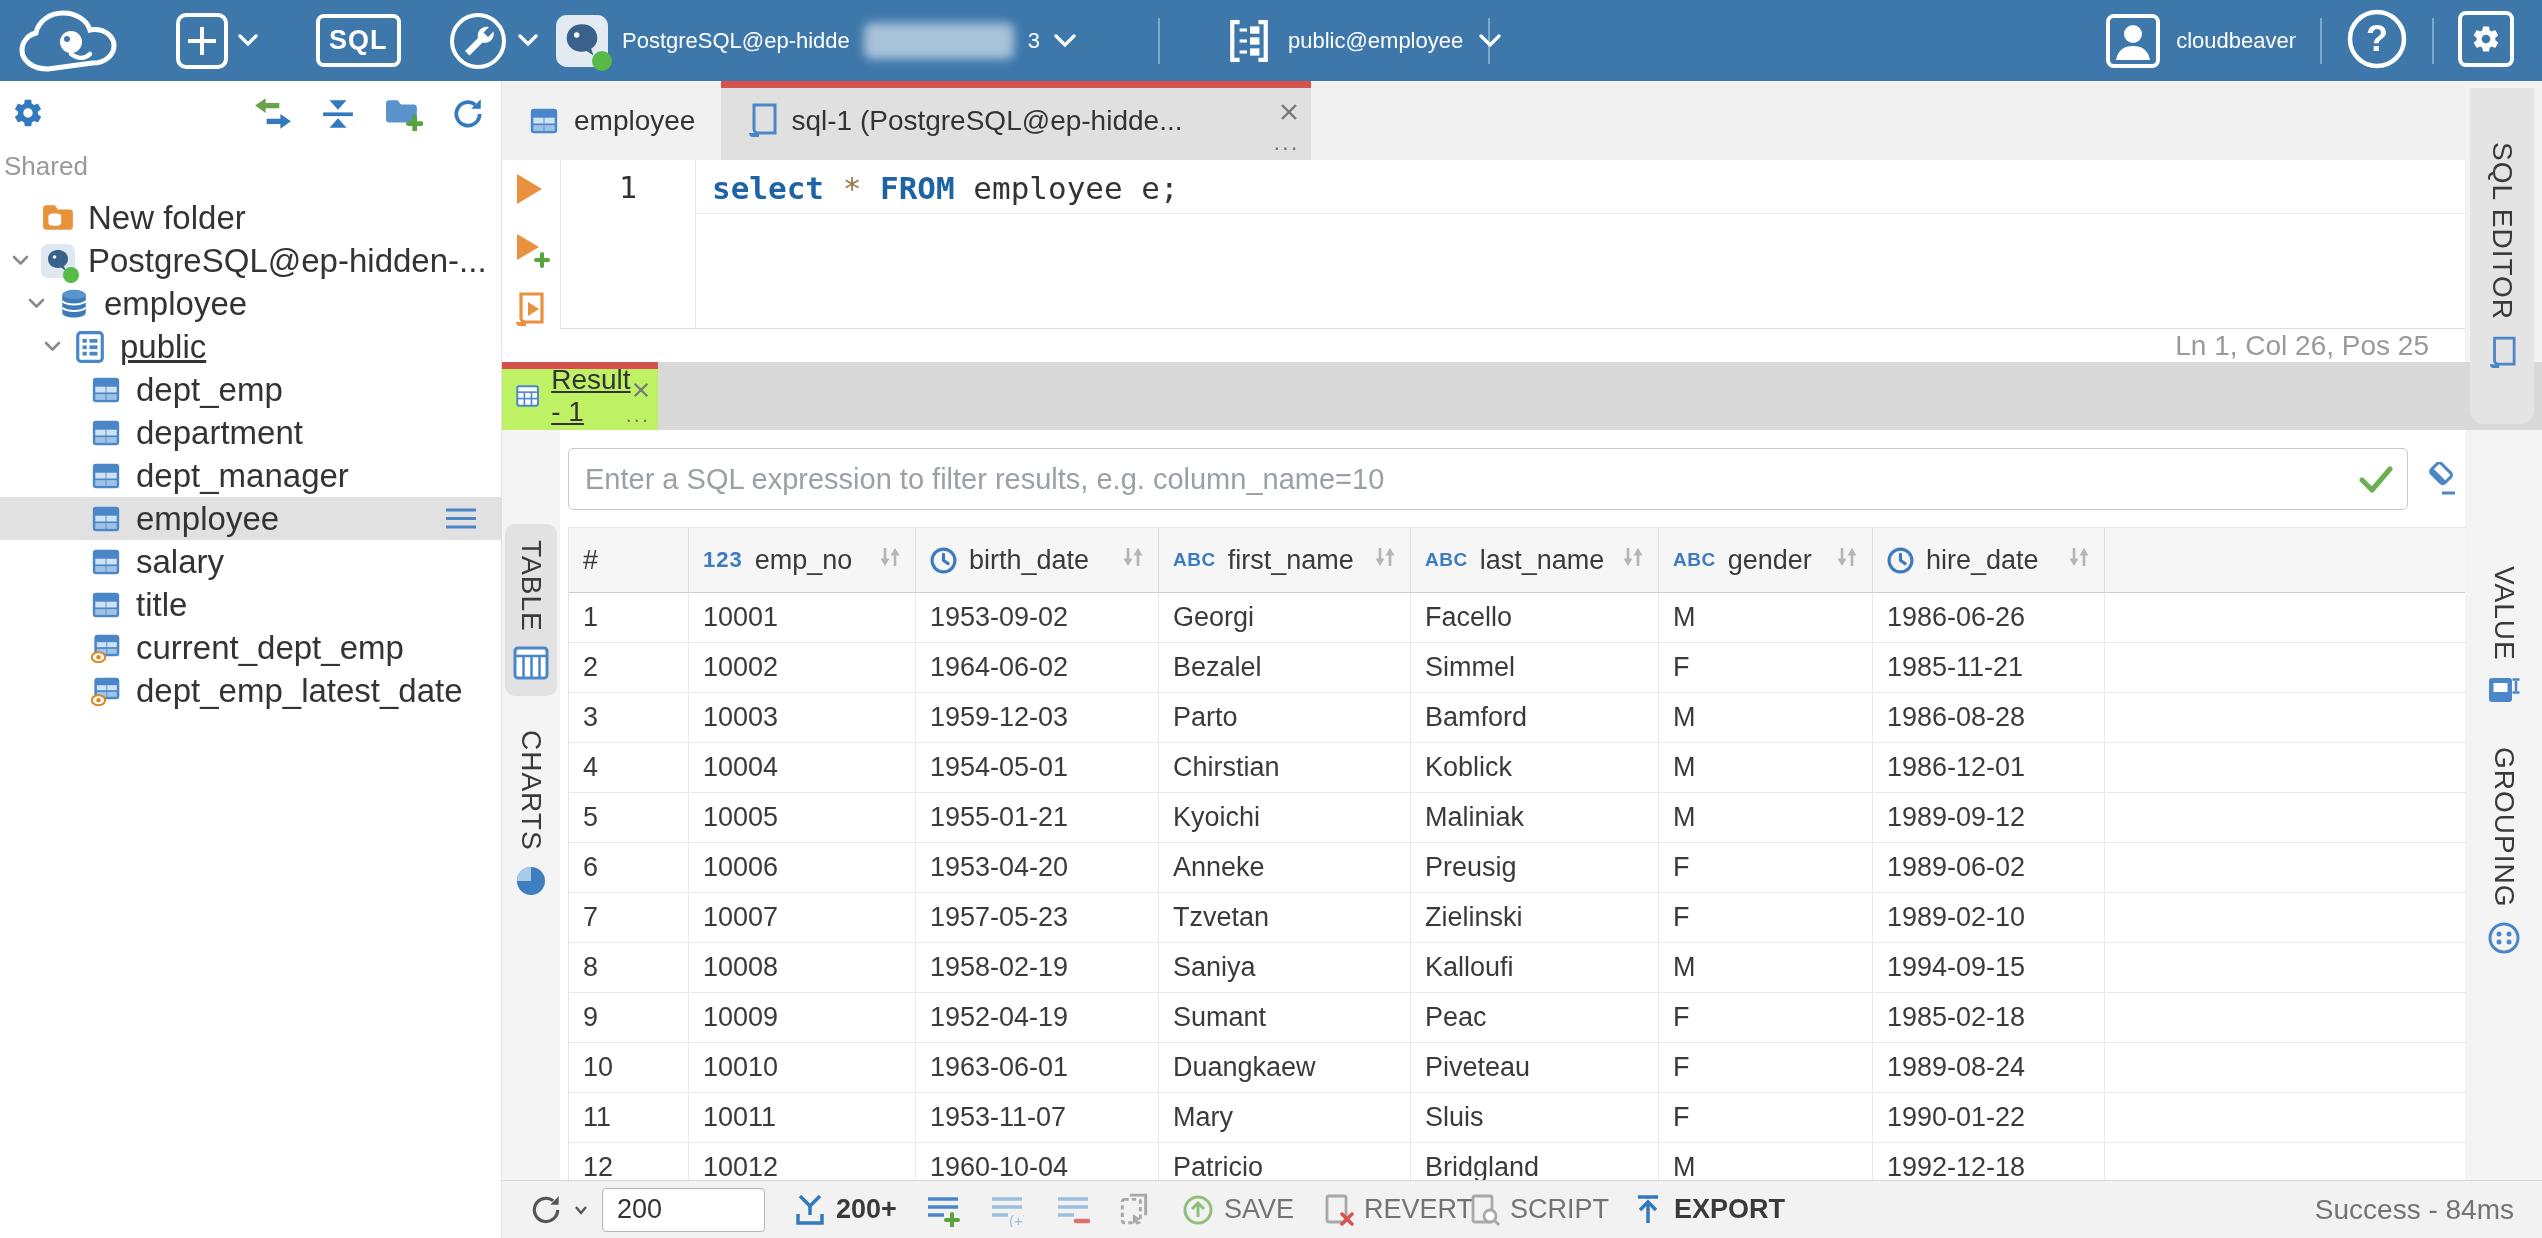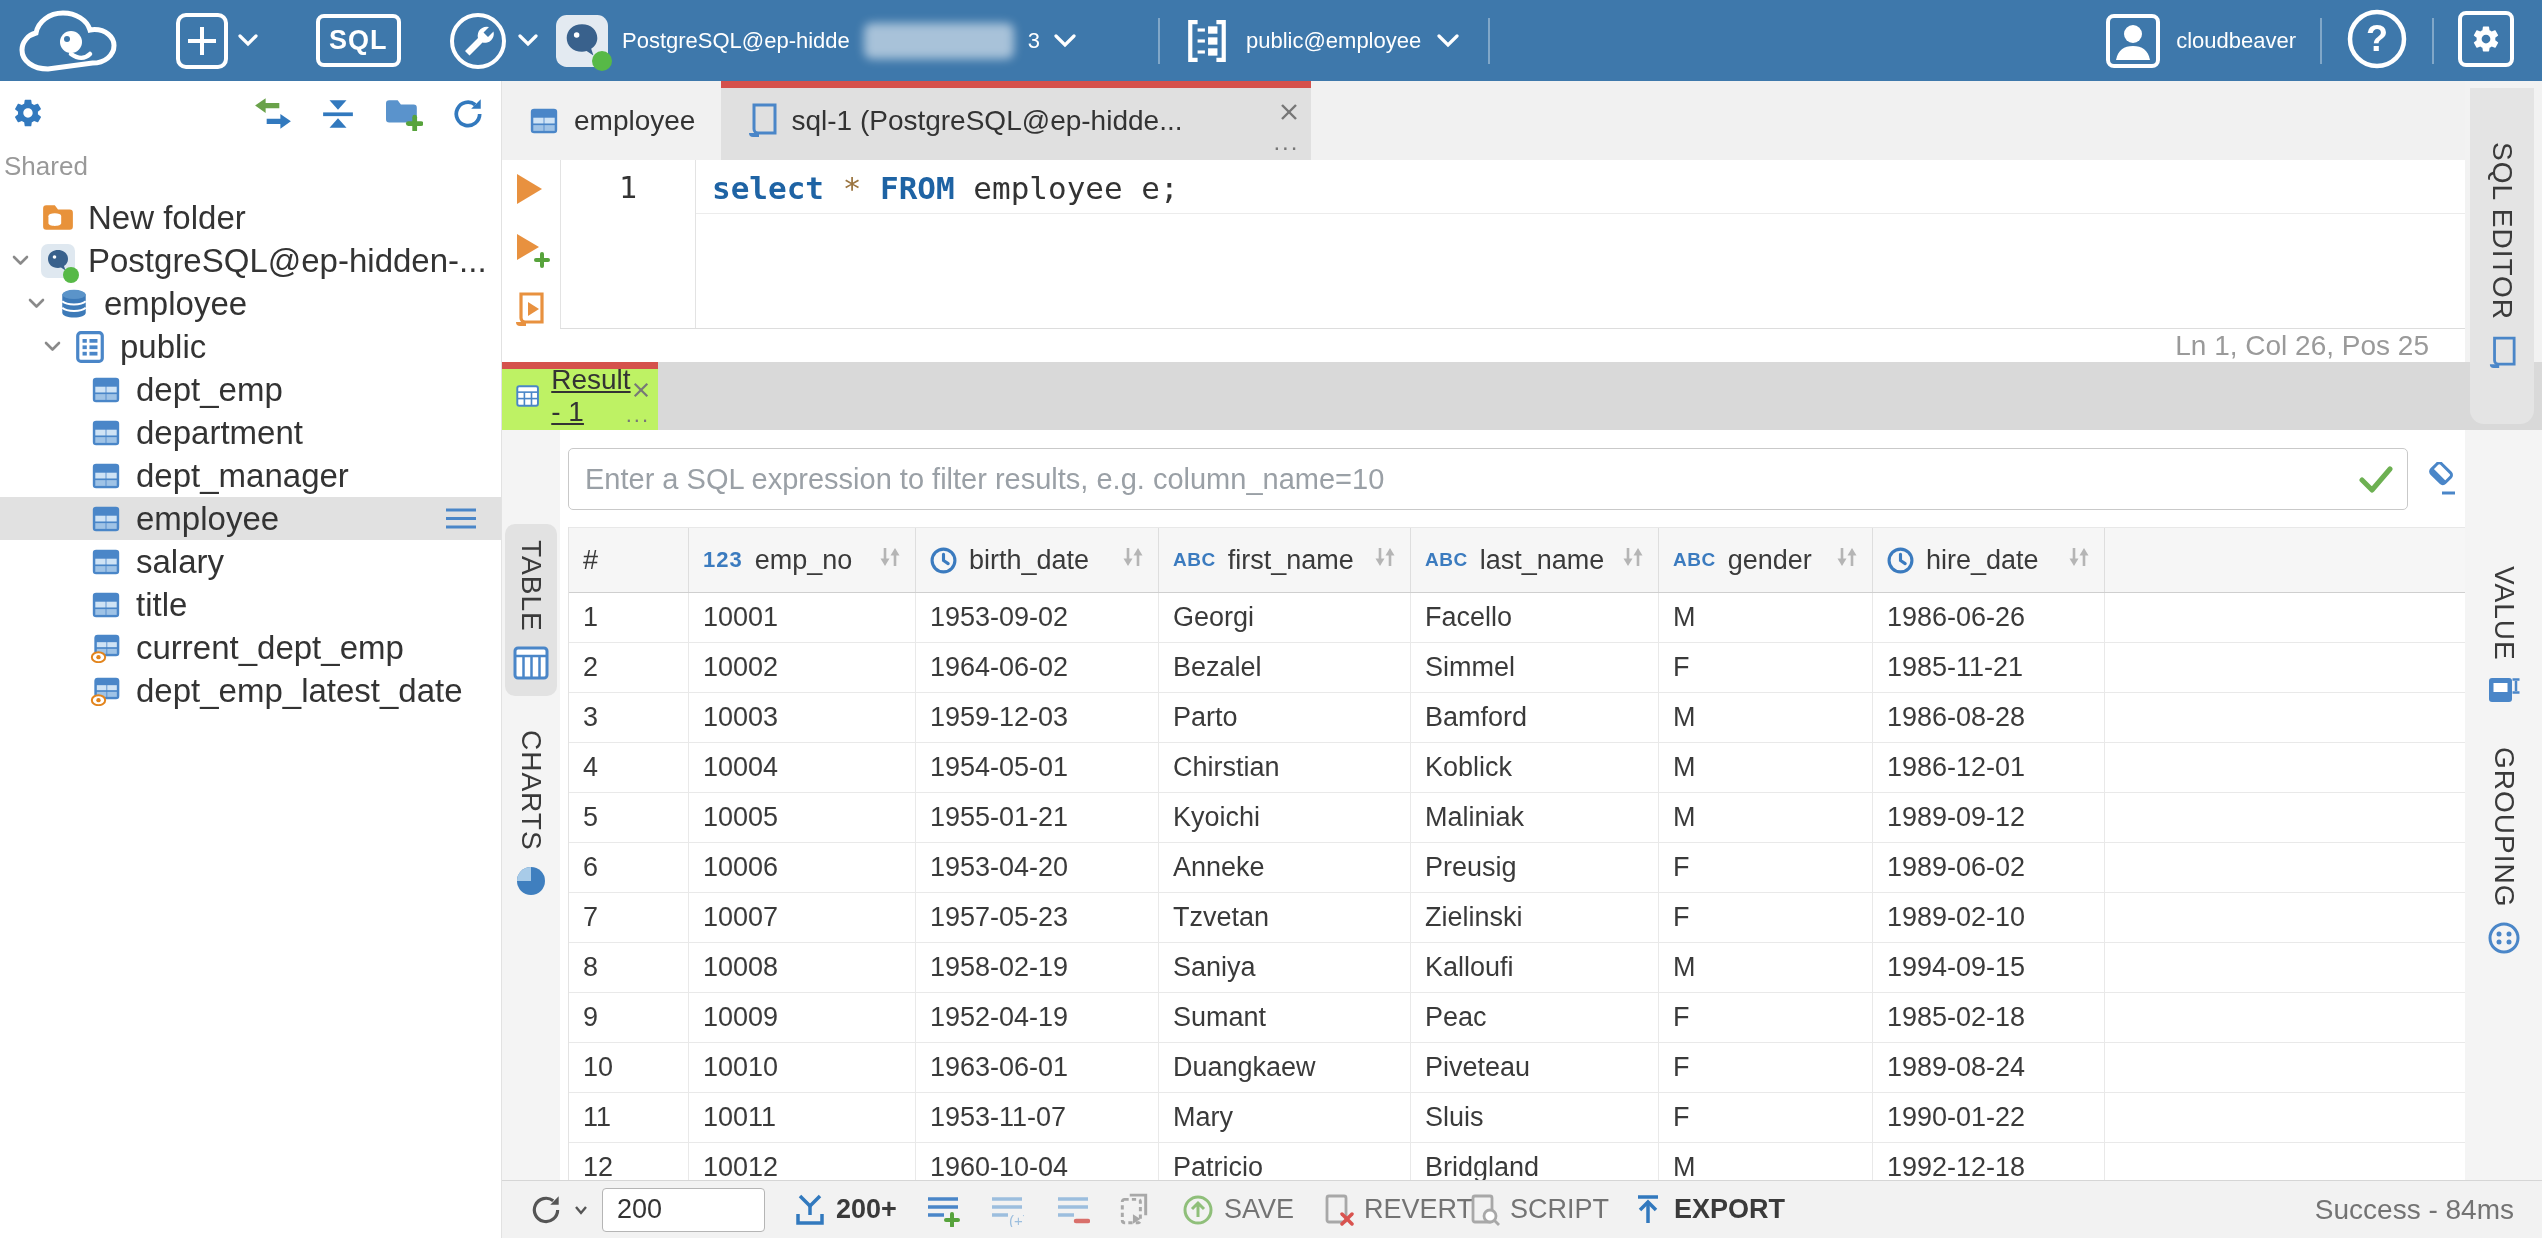--- a/index.html
+++ b/index.html
@@ -155,21 +155,21 @@
     <span class="tb-label">PostgreSQL@ep-hidde</span>
     <span class="blur-pill"></span>
     <span class="tb-label">3</span>
     <svg width="22" height="14" viewBox="0 0 22 14">
       <polyline points="2,2 11,11 20,2" fill="none" stroke="#fff" stroke-width="3.2" stroke-linecap="round"></polyline>
     </svg>
   </div>
   <div class="abs" style="left:1158px;">
       <span class="tb-sep"></span>
     </div>
-  <div class="abs" style="left:1184px; gap:16px;justify-content:space-between;">
+  <div class="abs" style="left:1226px; gap:16px;justify-content:space-between;">
     <svg width="46" height="46" viewBox="0 0 44 44">
       <path d="M13 4H6v36h7" fill="none" stroke="#fff" stroke-width="4"></path>
       <path d="M31 4h7v36h-7" fill="none" stroke="#fff" stroke-width="4"></path>
       <g fill="#fff">
         <rect x="23" y="8" width="9" height="7"></rect>
           <rect x="23" y="18.5" width="9" height="7"></rect>
           <rect x="23" y="29" width="9" height="7"></rect>
         <rect x="13" y="10" width="7" height="3"></rect>
           <rect x="13" y="20.5" width="7" height="3"></rect>
           <rect x="13" y="31" width="7" height="3"></rect>
@@ -287,21 +287,21 @@
         <span class="tree-icon">
           <svg width="32" height="30" viewBox="0 0 30 28">
             <path d="M4 5v17c0 3 4.9 4.7 11 4.7s11-1.7 11-4.7V5z" fill="#3d7ab8"></path>
             <ellipse cx="15" cy="5" rx="11" ry="4.3" fill="#5b94c9"></ellipse>
             <path d="M4 11.5c2.2 2 6 3 11 3s8.8-1 11-3" stroke="#fff" stroke-width="1.8" fill="none"></path>
             <path d="M4 17.5c2.2 2 6 3 11 3s8.8-1 11-3" stroke="#fff" stroke-width="1.8" fill="none"></path>
           </svg>
         </span>
         <span class="tree-label">employee</span>
       </div>
-      <div class="tree-row" style="padding-left: 40px;">
+      <div class="tree-row" style="padding-left: 40px; text-decoration: underline;">
         <span class="tree-chevron">
           <svg width="17" height="11" viewBox="0 0 17 11">
             <polyline points="2,2 8.5,8.5 15,2" fill="none" stroke="#8a8a8a" stroke-width="2.6" stroke-linecap="round" stroke-linejoin="round"></polyline>
           </svg>
         </span>
         <span class="tree-icon">
           <svg width="28" height="32" viewBox="0 0 26 30">
             <rect x="1.5" y="1.5" width="23" height="27" rx="3" fill="#fff" stroke="#4a86c8" stroke-width="3"></rect>
             <rect x="6" y="7.5" width="4" height="3.5" fill="#4a86c8"></rect>
             <rect x="12.5" y="7.5" width="7.5" height="3.5" fill="#4a86c8"></rect>

